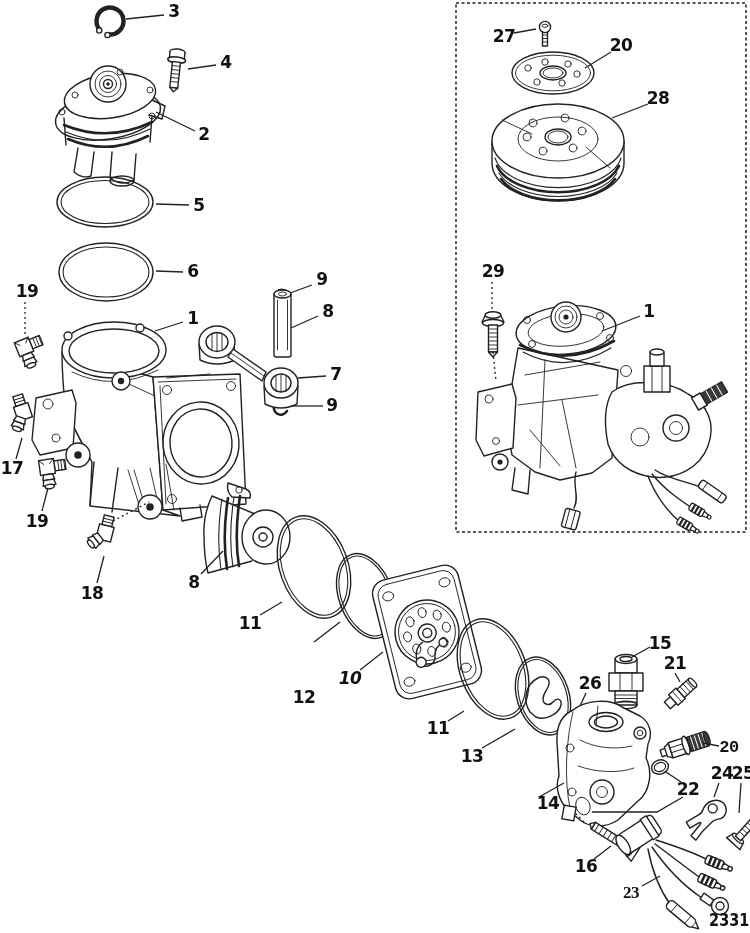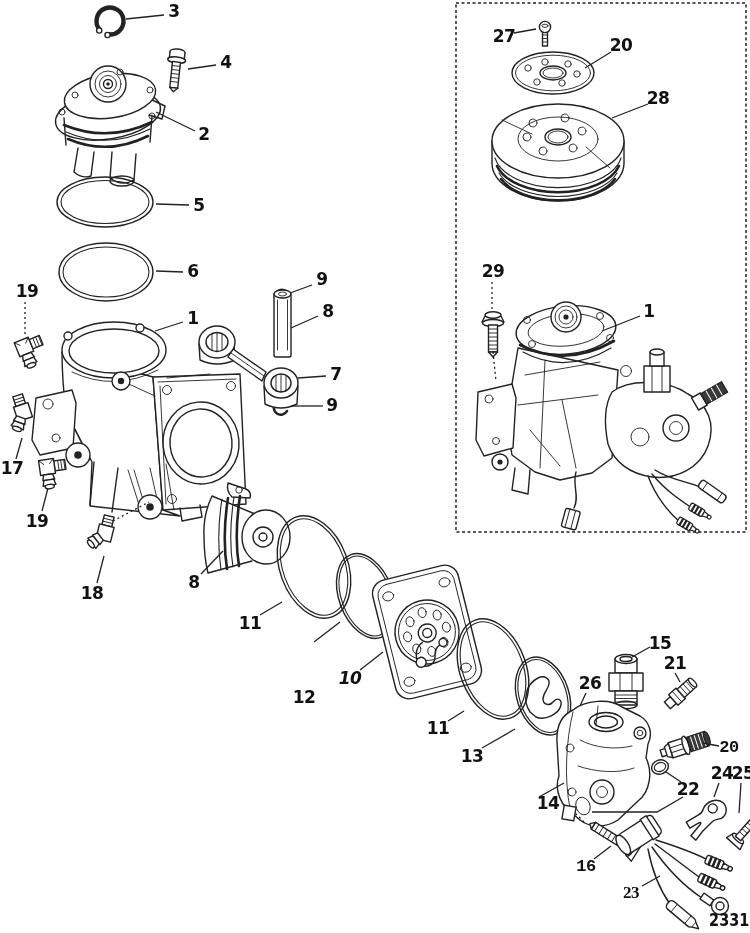--- a/index.html
+++ b/index.html
@@ -489,21 +489,21 @@
       <div class="callout" style="left: 438px; top: 728px;">11</div>
       <div class="callout" style="left: 472px; top: 756px;">13</div>
       <div class="callout" style="left: 590px; top: 683px;">26</div>
       <div class="callout" style="left: 660px; top: 643px;">15</div>
       <div class="callout" style="left: 675px; top: 663px;">21</div>
       <div class="callout" style="left: 729px; top: 747px; font-family: Liberation Mono, monospace;">20</div>
       <div class="callout" style="left: 722px; top: 773px;">24</div>
       <div class="callout" style="left: 743px; top: 773px;">25</div>
       <div class="callout" style="left: 688px; top: 789px;">22</div>
       <div class="callout" style="left: 528px; top: 803px; margin-left: 20px;">14</div>
-      <div class="callout" style="left: 586px; top: 866px; font-family: Liberation Mono, monospace;">16</div>
+      <div class="callout" style="left: 586px; top: 866px;">16</div>
       <div class="callout" style="left: 631px; top: 893px; font-family: Liberation Serif, serif;">23</div>
       <div class="callout" style="left: 504px; top: 36px;">27</div>
       <div class="callout" style="left: 621px; top: 45px;">20</div>
       <div class="callout" style="left: 658px; top: 98px;">28</div>
       <div class="callout" style="left: 493px; top: 271px;">29</div>
       <div class="callout" style="left: 649px; top: 311px;">1</div>
     </div>
 
 <div class="diagram-number">2331</div>
 </div>

